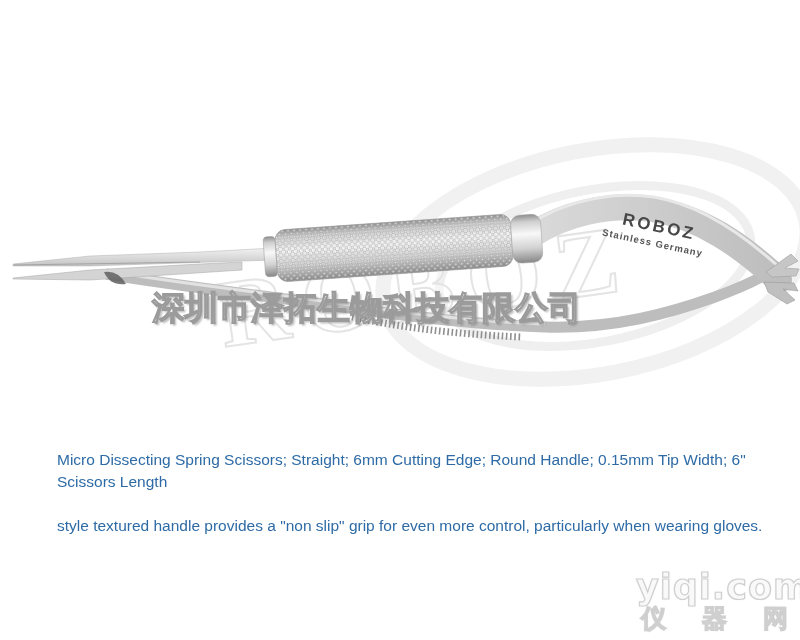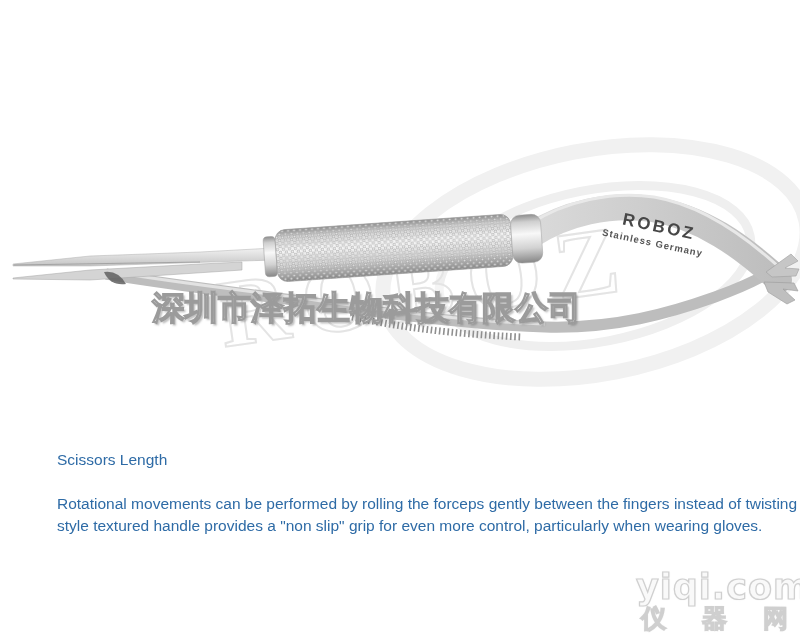--- a/index.html
+++ b/index.html
@@ -113,24 +113,24 @@
           <rect x="512" y="224" width="30" height="48" rx="9" fill="url(#metalV)" stroke="#a0a0a0" stroke-width="0.5"></rect>
         </g>
       </g>
     </svg>
 
     <div class="cn-watermark">深圳市泽拓生物科技有限公司</div>
   </div>
 
   <div class="text-block">
     <div class="title">
+      <div class="line">Micro Dissecting Spring Scissors; Straight; 6mm Cutting Edge; Round Handle; 0.15mm Tip Width; 6"</div>
       <div class="line">Scissors Length</div>
     </div>
     <div class="desc">
-      <div class="line">Rotational movements can be performed by rolling the forceps gently between the fingers instead of twisting</div>
       <div class="line">style textured handle provides a "non slip" grip for even more control, particularly when wearing gloves.</div>
     </div>
   </div>
 
   <div class="yiqi">
     <div class="yiqi-en">yiqi.com</div>
     <div class="yiqi-cn">仪器网</div>
   </div>
 
 </div>

